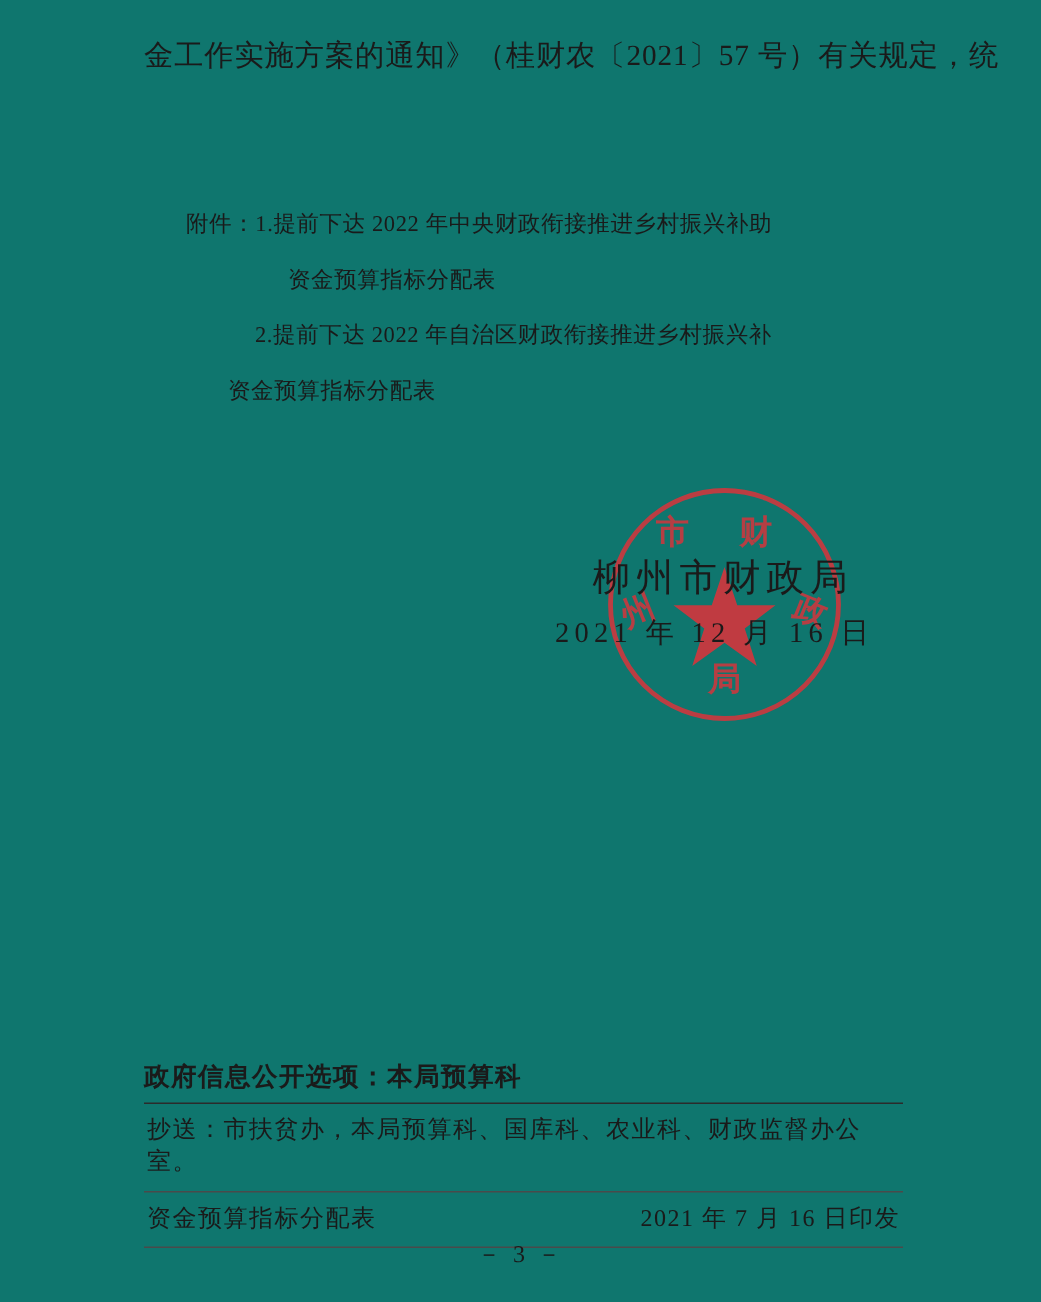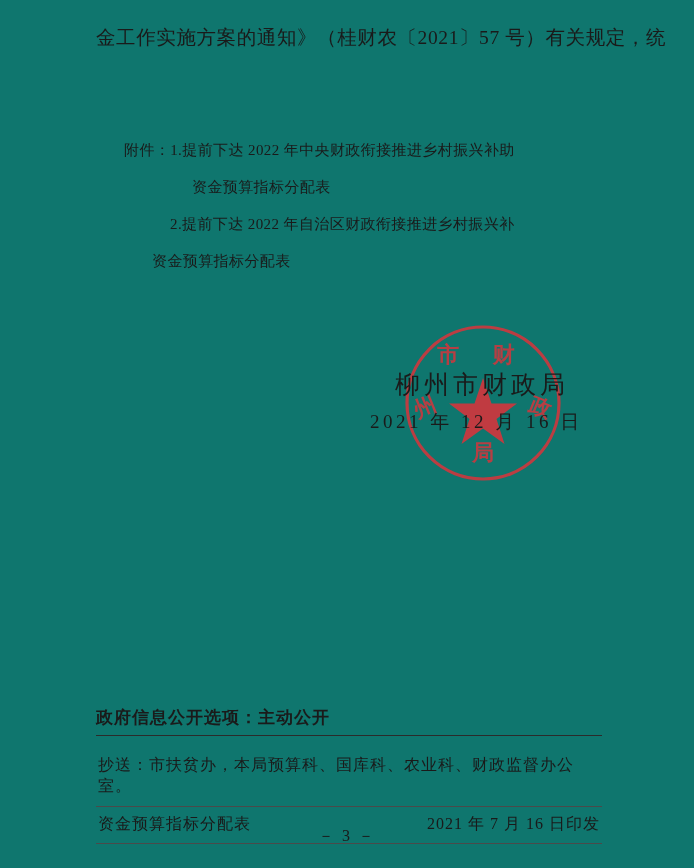--- a/index.html
+++ b/index.html
@@ -103,21 +103,20 @@
     display: flex;
     justify-content: space-between;
     align-items: center;
     font-size: 16px;
     letter-spacing: 1px;
     padding: 7px 2px 8px 2px;
   }
   .footer-row.single {
     display: block;
     padding: 7px 2px 9px 2px;
-    margin-top: 12px;
   }
   .page-number {
     position: absolute;
     left: 0;
     right: 0;
     top: 826px;
     text-align: center;
     font-size: 16px;
     letter-spacing: 2px;
   }
@@ -158,21 +157,21 @@
       </g>
     </svg>
   </div>
 
   <div class="signature">
     <div class="sig-org">柳州市财政局</div>
     <div class="sig-date">2021 年 12 月 16 日</div>
   </div>
 
   <div class="footer">
-    <div class="footer-title">政府信息公开选项：主动公开</div>
+    <div class="footer-title">政府信息公开选项：本局预算科</div>
     <div class="rule"></div>
     <div class="footer-row single">
       <span>抄送：市扶贫办，本局预算科、国库科、农业科、财政监督办公室。</span>
     </div>
     <div class="rule thin"></div>
     <div class="footer-row">
       <span>资金预算指标分配表</span>
       <span>2021 年 7 月 16 日印发</span>
     </div>
     <div class="rule thin"></div>

